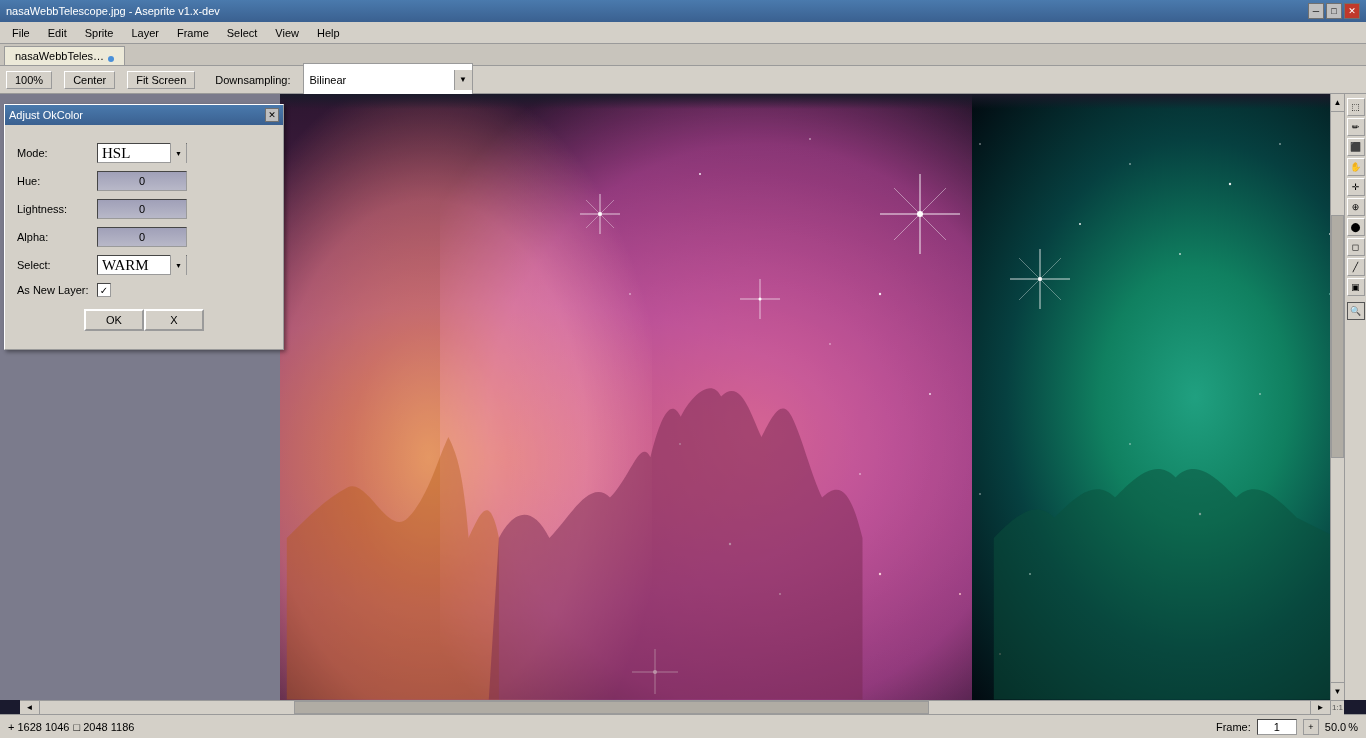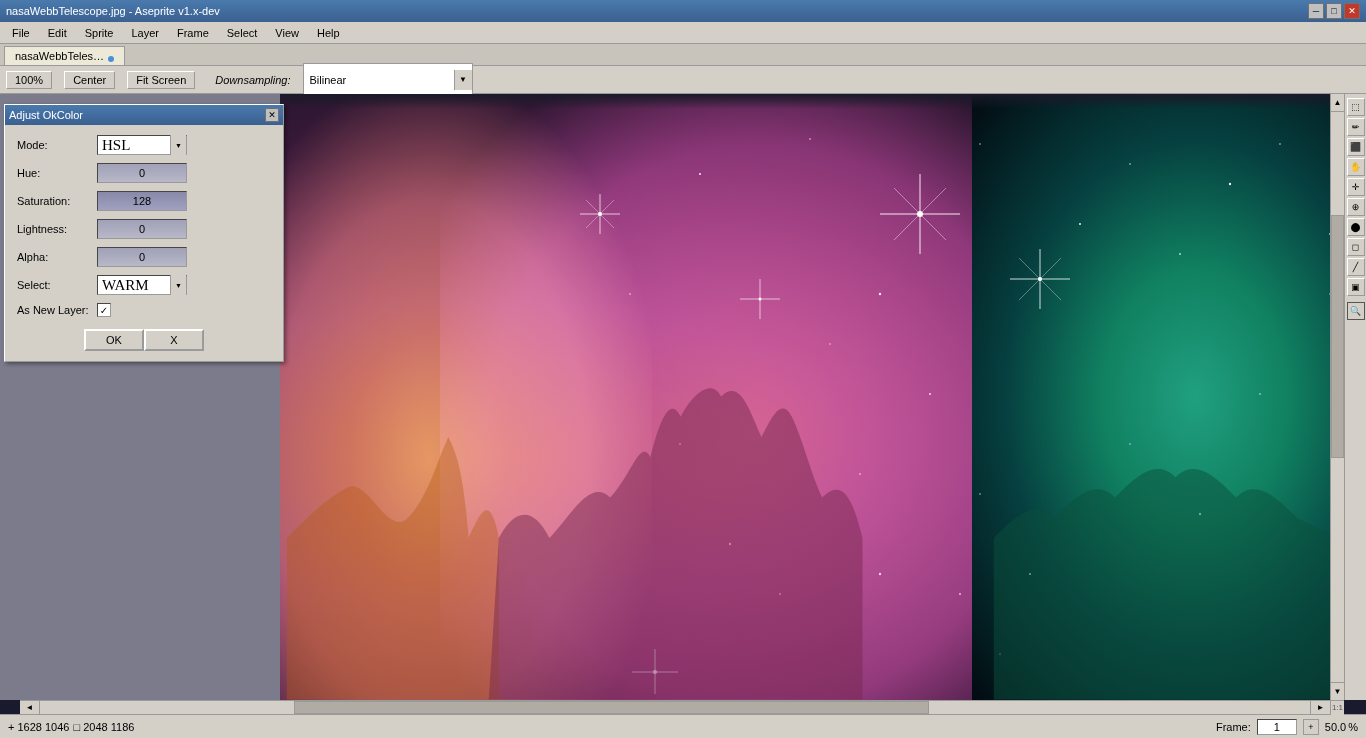--- a/index.html
+++ b/index.html
@@ -86,21 +86,21 @@
     }
     .toolbar-btn {
       padding: 2px 8px;
       background: #d4d0c8;
       border: 1px solid #9a9a9a;
       border-top-color: #fff;
       border-left-color: #fff;
       font-size: 11px;
       cursor: pointer;
     }
-    .toolbar-label { font-size: 11px; color: #000; margin-left: 8px; font-style: italic; }
+    .toolbar-label { font-size: 11px; color: #000; margin-left: 8px; }
     .toolbar-select {
       display: flex; align-items: center;
       border: 1px solid #9a9a9a;
       background: white;
       height: 33px;
     }
     .toolbar-select-value {
       padding: 0 6px;
       font-size: 11px;
       width: 150px;
@@ -259,21 +259,21 @@
       font-size: 11px;
     }
     #dialog-close {
       width: 14px; height: 14px;
       background: #c0c0c0;
       border: 1px solid #707070;
       display: flex; align-items: center; justify-content: center;
       font-size: 9px; cursor: pointer; color: #000;
     }
     #dialog-body {
-      padding: 10px 12px;
+      padding: 18px 12px;
     }
     .dialog-row {
       display: flex;
       align-items: center;
       margin-bottom: 8px;
     }
     .dialog-label {
       width: 80px;
       font-size: 11px;
       color: #000;
@@ -406,26 +406,20 @@
             </div>
           </div>
 
           <div class="dialog-row">
             <div class="dialog-label">Hue:</div>
             <div class="dialog-input">
               <span>0</span>
             </div>
           </div>
 
-          <div class="dialog-row">
-            <div class="dialog-label">Saturation:</div>
-            <div class="dialog-input" style="background: linear-gradient(to bottom, #8888a8, #a0a0c0);">
-              <span>128</span>
-            </div>
-          </div>
 
           <div class="dialog-row">
             <div class="dialog-label">Lightness:</div>
             <div class="dialog-input">
               <span>0</span>
             </div>
           </div>
 
           <div class="dialog-row">
             <div class="dialog-label">Alpha:</div>

